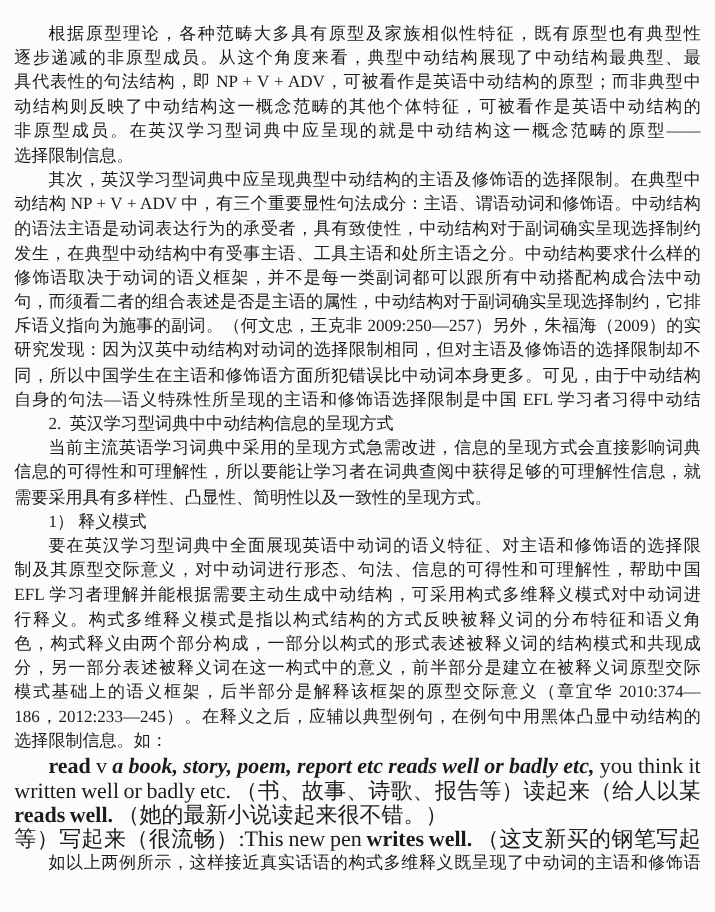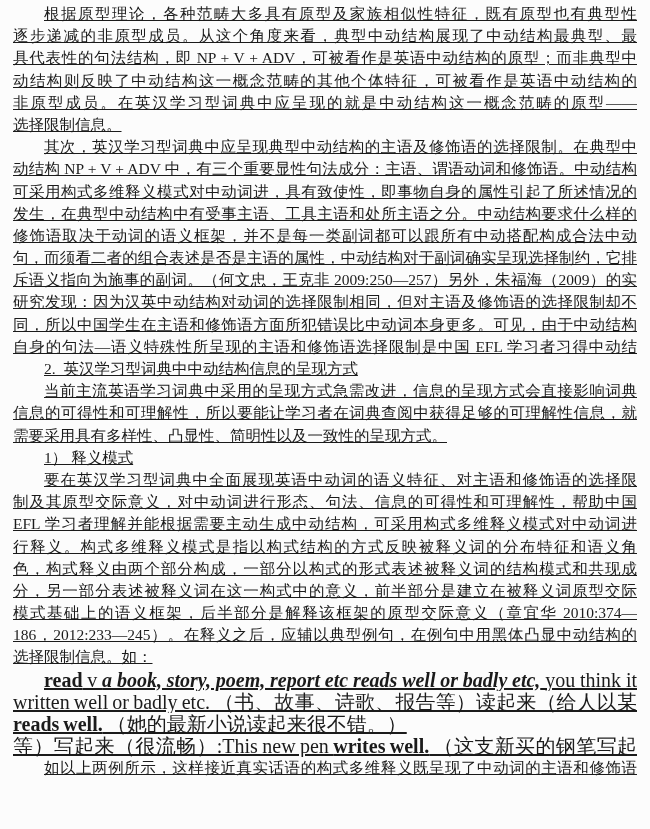--- a/index.html
+++ b/index.html
@@ -6,24 +6,23 @@
   body{
     width:650px;height:829px;
     background:#fcfcfc;
     color:#1b1b1b;
     font-family:"Liberation Serif","DejaVu Serif",serif;
     overflow:hidden;
   }
   .page{
     box-sizing:border-box;
     width:650px;height:620px;
-    padding:3px 13px 0 13px;
+    padding:20px 13px 0 13px;
     font-size:15.5px;
     line-height:22.2px;
-    text-decoration:underline;
   }
   .line{
     height:22.2px;
     overflow:hidden;
     text-align:justify;
     text-align-last:justify;
   }
   .line.noj{ text-align-last:left; }
   .line.ind{ text-indent:31px; }
   .line.ex{ font-size:20px; word-spacing:-1px; }
@@ -36,21 +35,21 @@
 
 <div class="page" style="background: rgb(252, 252, 252); color: rgb(27, 27, 27);">
     <div class="line ind"><span class="s-n">根据原型理论，各种范畴大多具有原型及家族相似性特征，既有原型也有典型性</span></div>
     <div class="line"><span class="s-n">逐步递减的非原型成员。从这个角度来看，典型中动结构展现了中动结构最典型、最</span></div>
     <div class="line"><span class="s-n">具代表性的句法结构，即 NP + V + ADV，可被看作是英语中动结构的原型；而非典型中</span></div>
     <div class="line"><span class="s-n">动结构则反映了中动结构这一概念范畴的其他个体特征，可被看作是英语中动结构的</span></div>
     <div class="line"><span class="s-n">非原型成员。在英汉学习型词典中应呈现的就是中动结构这一概念范畴的原型——</span></div>
     <div class="line noj"><span class="s-n">选择限制信息。</span></div>
     <div class="line ind"><span class="s-n">其次，英汉学习型词典中应呈现典型中动结构的主语及修饰语的选择限制。在典型中</span></div>
     <div class="line"><span class="s-n">动结构 NP + V + ADV 中，有三个重要显性句法成分：主语、谓语动词和修饰语。中动结构</span></div>
-    <div class="line"><span class="s-n">可采用构式多维释义模式对中动词进，具有致使性，即事物自身的属性引起了所述情况的</span></div>
+    <div class="line"><span class="s-n">的语法主语是动词表达行为的承受者，具有致使性，中动结构对于副词确实呈现选择制约</span></div>
     <div class="line"><span class="s-n">发生，在典型中动结构中有受事主语、工具主语和处所主语之分。中动结构要求什么样的</span></div>
     <div class="line"><span class="s-n">修饰语取决于动词的语义框架，并不是每一类副词都可以跟所有中动搭配构成合法中动</span></div>
     <div class="line"><span class="s-n">句，而须看二者的组合表述是否是主语的属性，中动结构对于副词确实呈现选择制约，它排</span></div>
     <div class="line"><span class="s-n">斥语义指向为施事的副词。（何文忠，王克非 2009:250—257）另外，朱福海（2009）的实证</span></div>
     <div class="line"><span class="s-n">研究发现：因为汉英中动结构对动词的选择限制相同，但对主语及修饰语的选择限制却不</span></div>
     <div class="line"><span class="s-n">同，所以中国学生在主语和修饰语方面所犯错误比中动词本身更多。可见，由于中动结构</span></div>
     <div class="line"><span class="s-n">自身的句法—语义特殊性所呈现的主语和修饰语选择限制是中国 EFL 学习者习得中动结</span></div>
     <div class="line ind noj"><span class="s-n">2.&nbsp; 英汉学习型词典中中动结构信息的呈现方式</span></div>
     <div class="line ind"><span class="s-n">当前主流英语学习词典中采用的呈现方式急需改进，信息的呈现方式会直接影响词典</span></div>
     <div class="line"><span class="s-n">信息的可得性和可理解性，所以要能让学习者在词典查阅中获得足够的可理解性信息，就</span></div>

